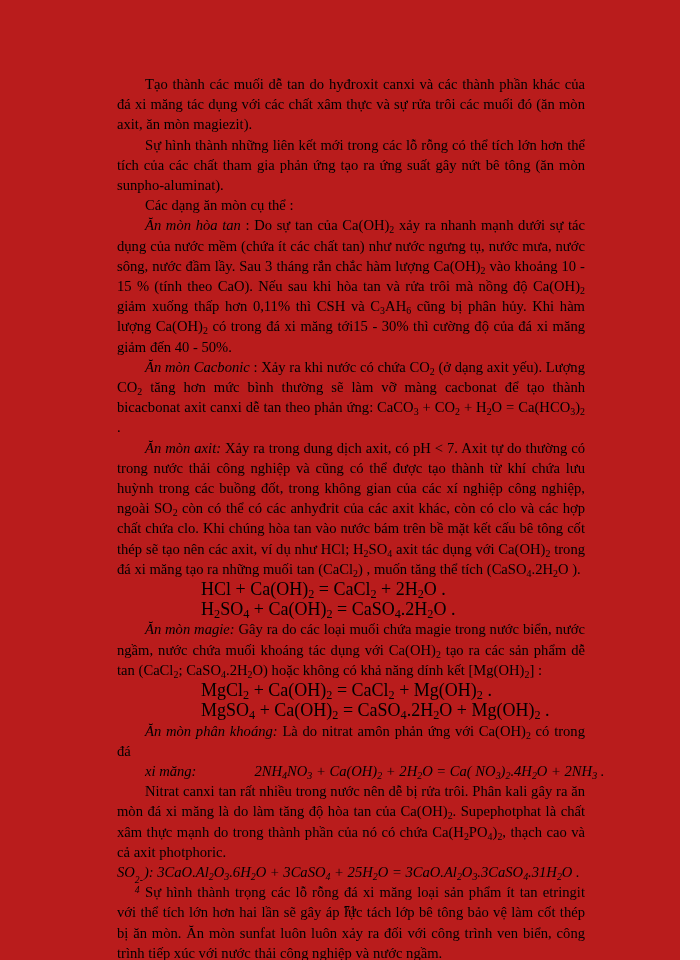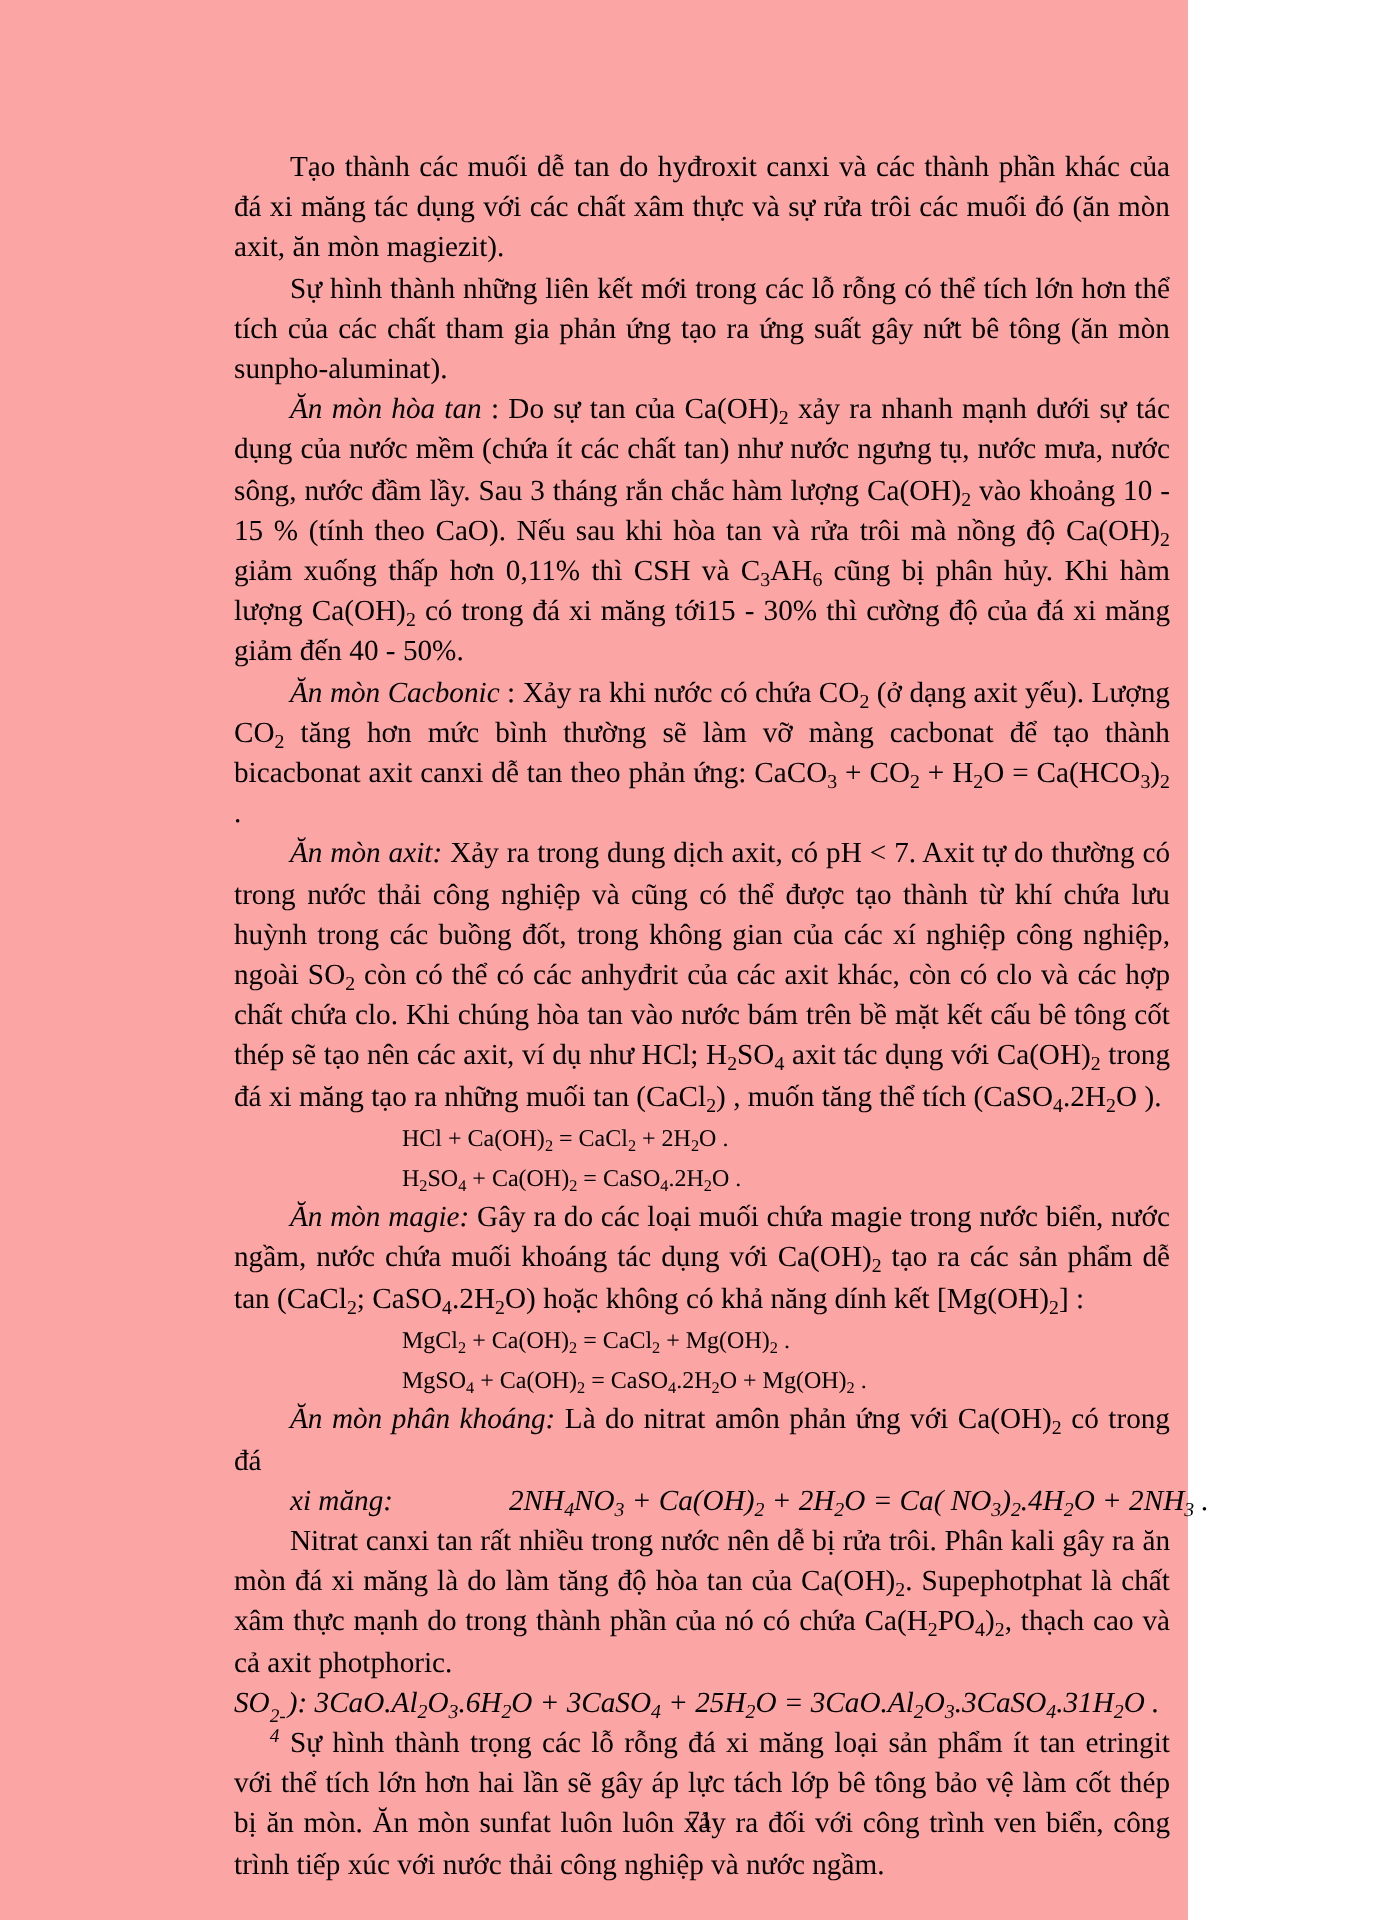--- a/index.html
+++ b/index.html
@@ -9,23 +9,23 @@
   }
   body {
     width: 700px;
     height: 960px;
     overflow: hidden;
     font-family: "Liberation Serif", "DejaVu Serif", serif;
     color: #000000;
   }
   .page {
     position: relative;
-    width: 594px;
+    width: 680px;
     height: 960px;
-    background: #fca5a5;
+    background: #b91c1c;
     box-sizing: border-box;
   }
   .text-body {
     position: absolute;
     left: 117px;
     top: 74px;
     width: 468px;
   }
   p.para {
     margin: 0;
@@ -43,21 +43,21 @@
   .it {
     font-style: italic;
   }
   sub {
     font-size: 0.68em;
     line-height: 0;
     vertical-align: -0.28em;
   }
   .eq-line {
     margin: 0;
-    font-size: 12px;
+    font-size: 18px;
     line-height: 20.2px;
     text-align: left;
     padding-left: 84px;
     white-space: nowrap;
   }
   .inline-row {
     margin: 0;
     font-size: 14.6px;
     line-height: 20.2px;
     white-space: nowrap;
@@ -115,20 +115,23 @@
   <div class="text-body">
 
     <p class="para">
       <span>Tạo thành các muối dễ tan do hyđroxit canxi và các thành phần khác của đá xi măng tác dụng với các chất xâm thực và sự rửa trôi các muối đó (ăn mòn axit, ăn mòn magiezit).</span>
     </p>
 
     <p class="para">
       <span>Sự hình thành những liên kết mới trong các lỗ rỗng có thể tích lớn hơn thể tích của các chất tham gia phản ứng tạo ra ứng suất gây nứt bê tông (ăn mòn sunpho-aluminat).</span>
     </p>
 
+    <p class="para last-line-left">
+      <span>Các dạng ăn mòn cụ thể :</span>
+    </p>
 
     <p class="para">
       <span class="it">Ăn mòn hòa tan</span><span> : Do sự tan của Ca(OH)<sub>2</sub> xảy ra nhanh mạnh dưới sự tác dụng của nước mềm (chứa ít các chất tan) như nước ngưng tụ, nước mưa, nước sông, nước đầm lầy. Sau 3 tháng rắn chắc hàm lượng Ca(OH)<sub>2</sub> vào khoảng 10 - 15 % (tính theo CaO). Nếu sau khi hòa tan và rửa trôi mà nồng độ Ca(OH)<sub>2</sub> giảm xuống thấp hơn 0,11% thì CSH và C<sub>3</sub>AH<sub>6</sub> cũng bị phân hủy. Khi hàm lượng  Ca(OH)<sub>2</sub> có trong đá xi măng tới15 - 30% thì cường độ của đá xi măng giảm đến 40 - 50%.</span>
     </p>
 
     <p class="para">
       <span class="it">Ăn mòn Cacbonic</span><span> : Xảy ra khi nước có chứa CO<sub>2</sub> (ở dạng axit yếu). Lượng CO<sub>2</sub> tăng hơn mức bình thường sẽ làm vỡ màng cacbonat để tạo thành bicacbonat axit canxi dễ tan theo phản ứng: CaCO<sub>3</sub> + CO<sub>2</sub> + H<sub>2</sub>O = Ca(HCO<sub>3</sub>)<sub>2</sub> .</span>
     </p>
 
     <p class="para">

